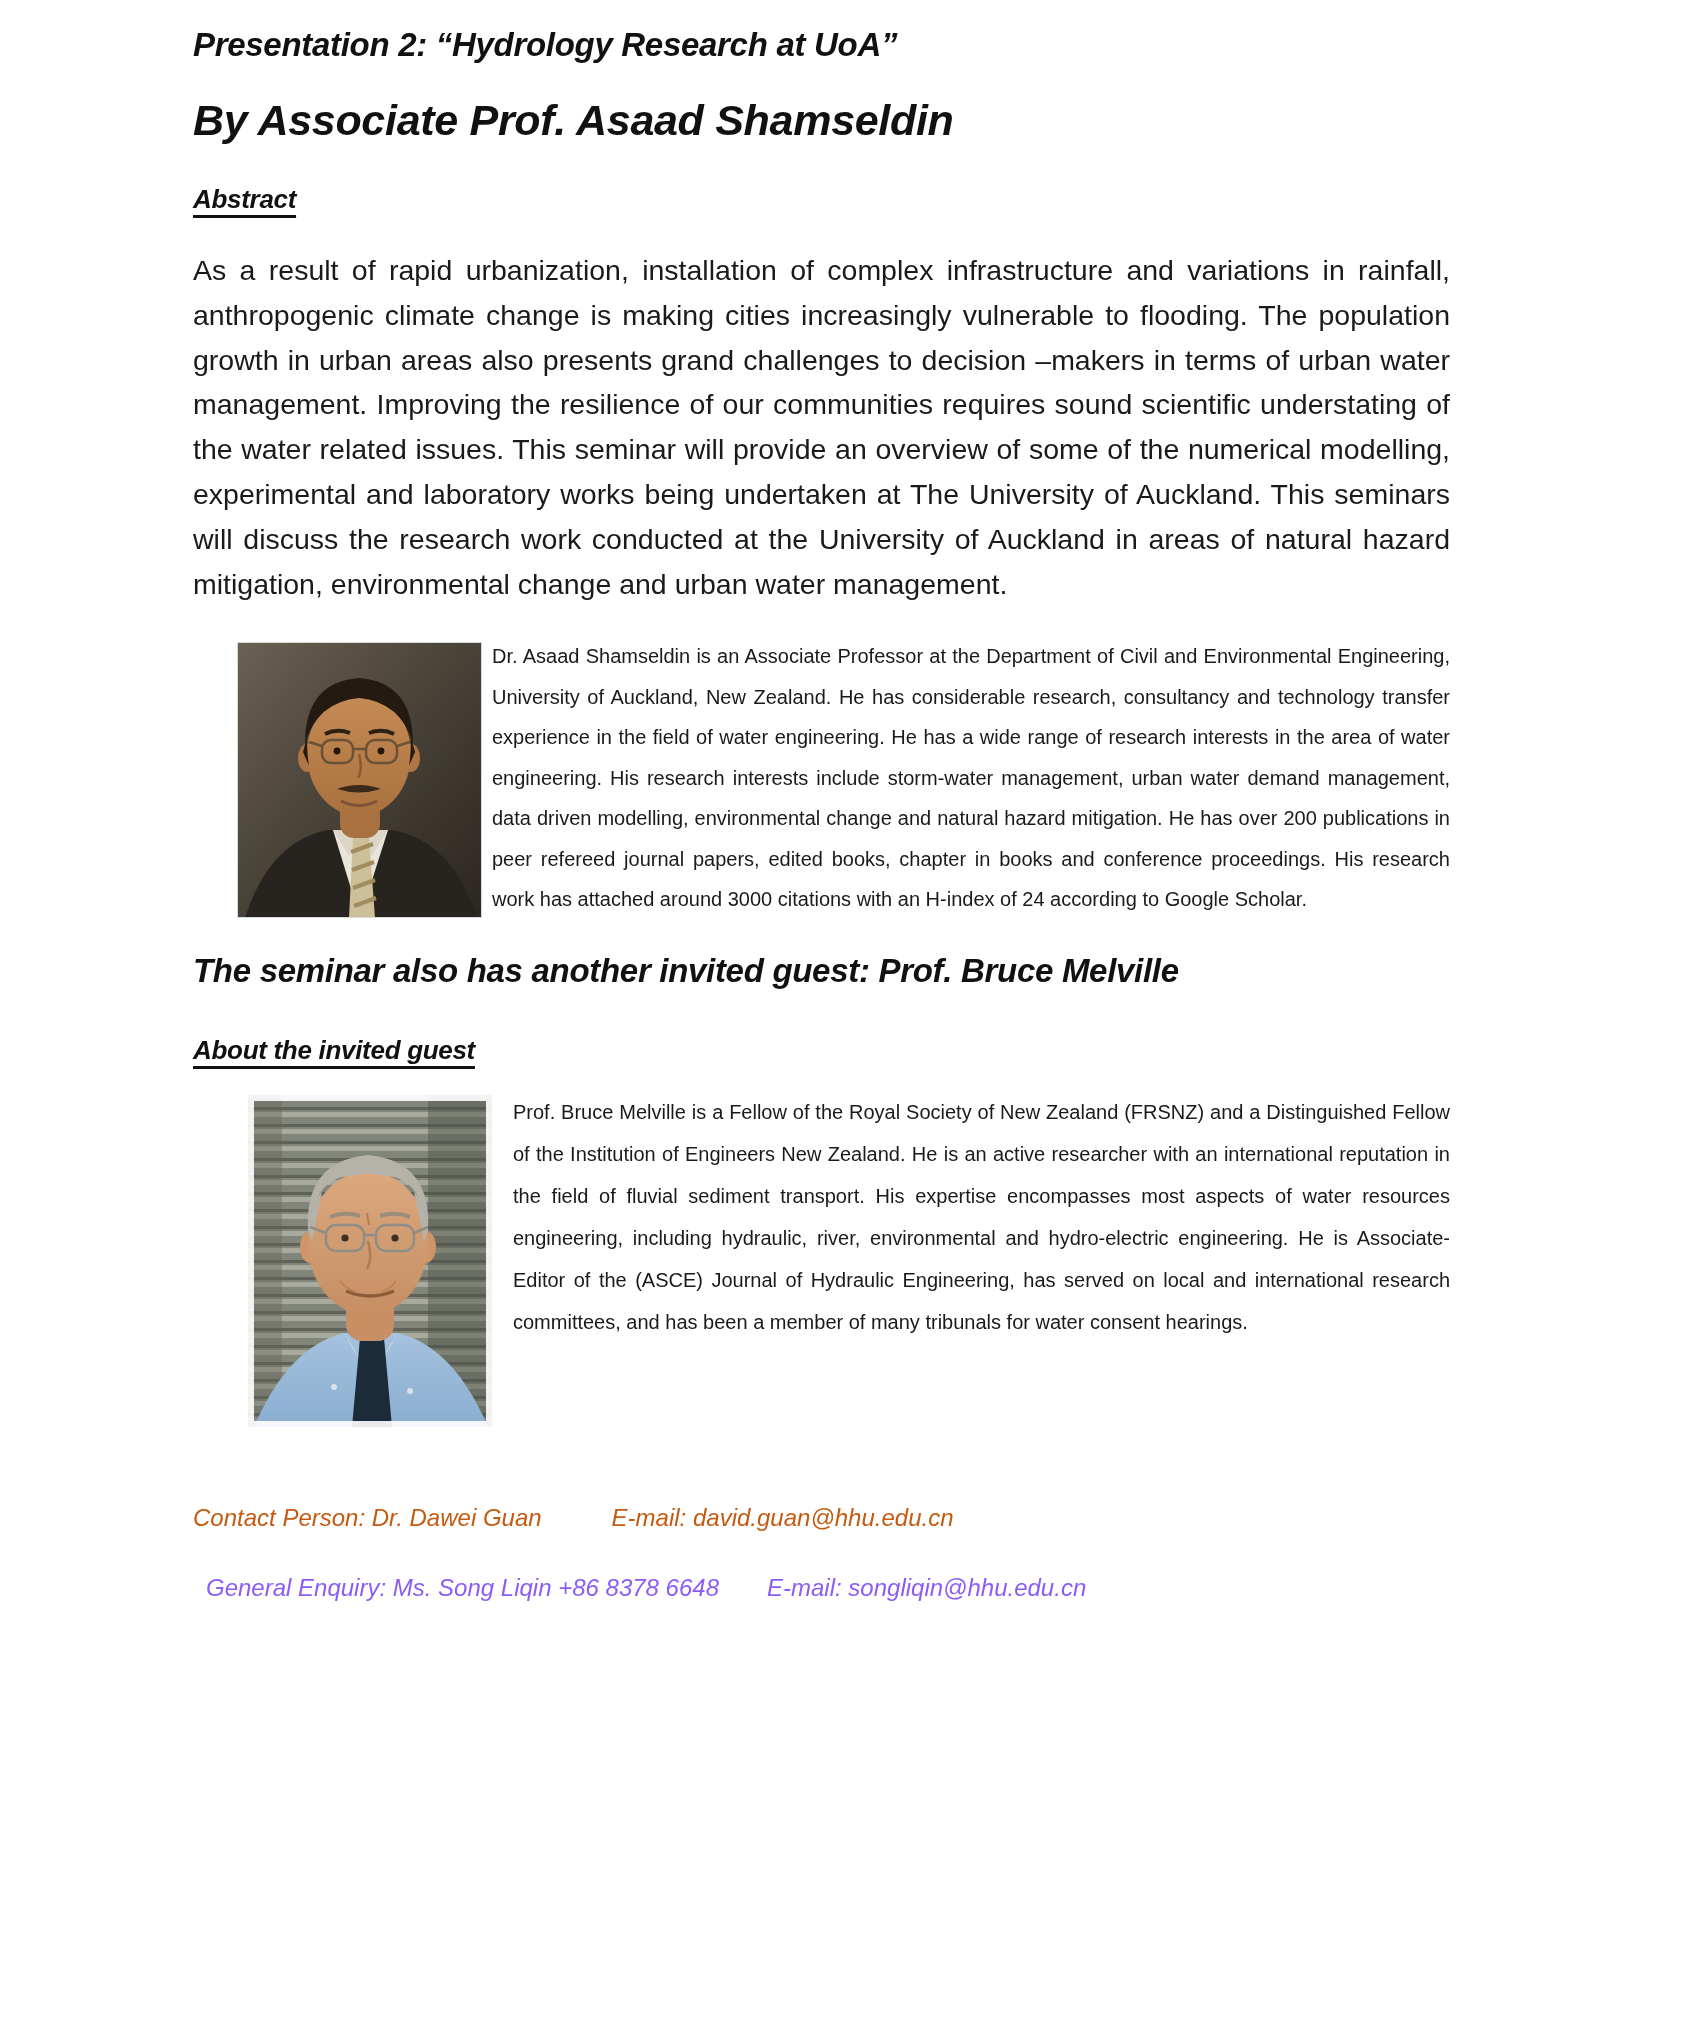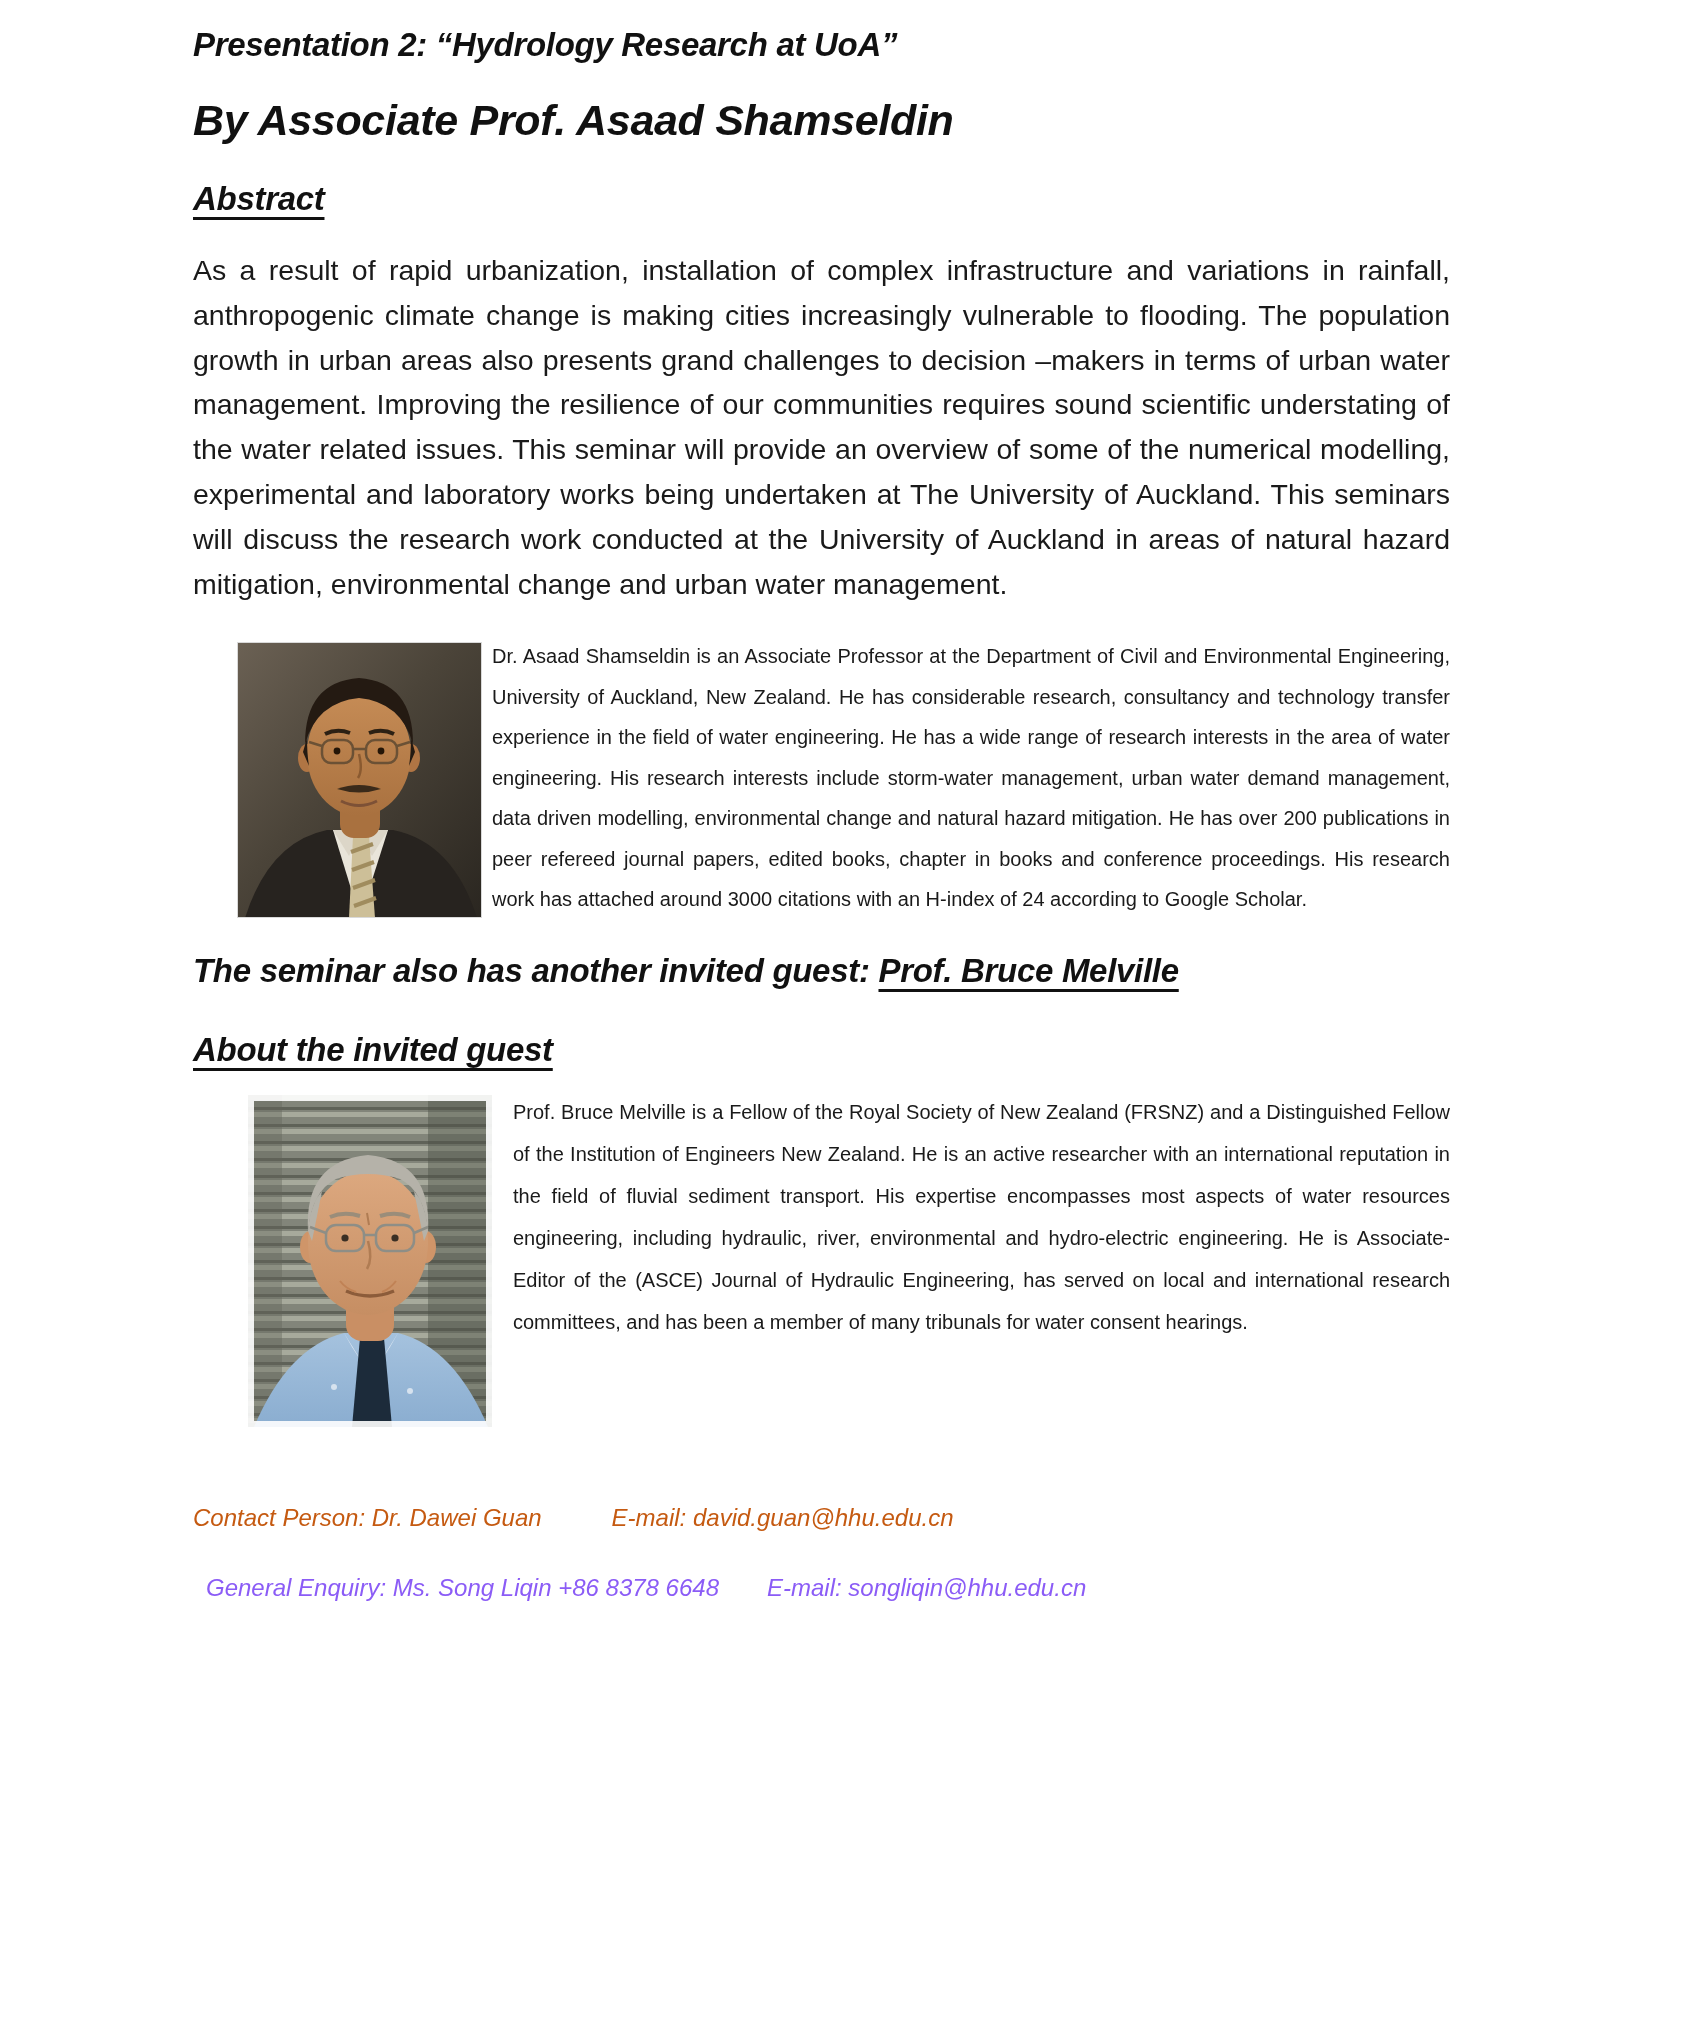--- a/index.html
+++ b/index.html
@@ -19,21 +19,21 @@
     font-size:33px;line-height:37px;font-weight:bold;font-style:italic;
     letter-spacing:-0.3px;color:#111;
     margin:0 0 39px 0;
   }
   .doc-byline{
     font-size:43px;line-height:37px;font-weight:bold;font-style:italic;
     letter-spacing:-0.3px;color:#111;
     margin:0 0 41px 0;
   }
   .sec-heading{
-    font-size:33px;line-height:38px;font-weight:bold;font-style:italic;
+    font-size:26px;line-height:38px;font-weight:bold;font-style:italic;
     letter-spacing:-0.3px;color:#111;
     text-decoration:underline;
     text-decoration-thickness:3px;
     text-underline-offset:7px;
     margin:0 0 30px 0;
   }
   .abstract-body{
     font-size:28.5px;line-height:44.8px;
     text-align:justify;
     margin:0 0 30px 0;
@@ -50,21 +50,20 @@
   .photo-float{display:block;float:left;}
   .speaker-photo-float{margin:6px 10px 4px 44px;}
   .guest-photo-float{margin:4px 21px 6px 55px;}
   .photo-frame{display:block;}
   .guest-announce{
     font-size:33px;line-height:37px;font-weight:bold;font-style:italic;
     letter-spacing:-0.3px;color:#111;
     margin:30px 0 42px 0;
   }
   .guest-announce .underlined{
-    text-decoration:underline;
     text-decoration-thickness:3px;
     text-underline-offset:7px;
   }
   .guest-heading{margin-bottom:22px;}
   .contact-block{margin-top:66px;}
   .contact-line{
     font-size:24px;line-height:37px;font-style:italic;
     margin:0 0 33px 0;
   }
   .contact-line .email{display:inline-block;}

